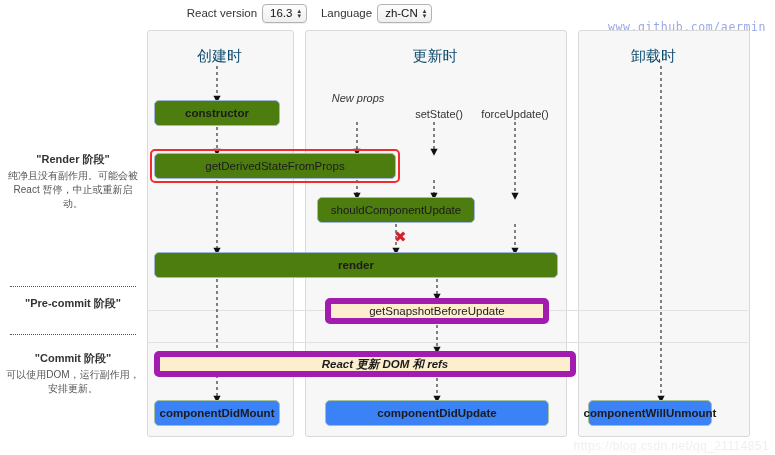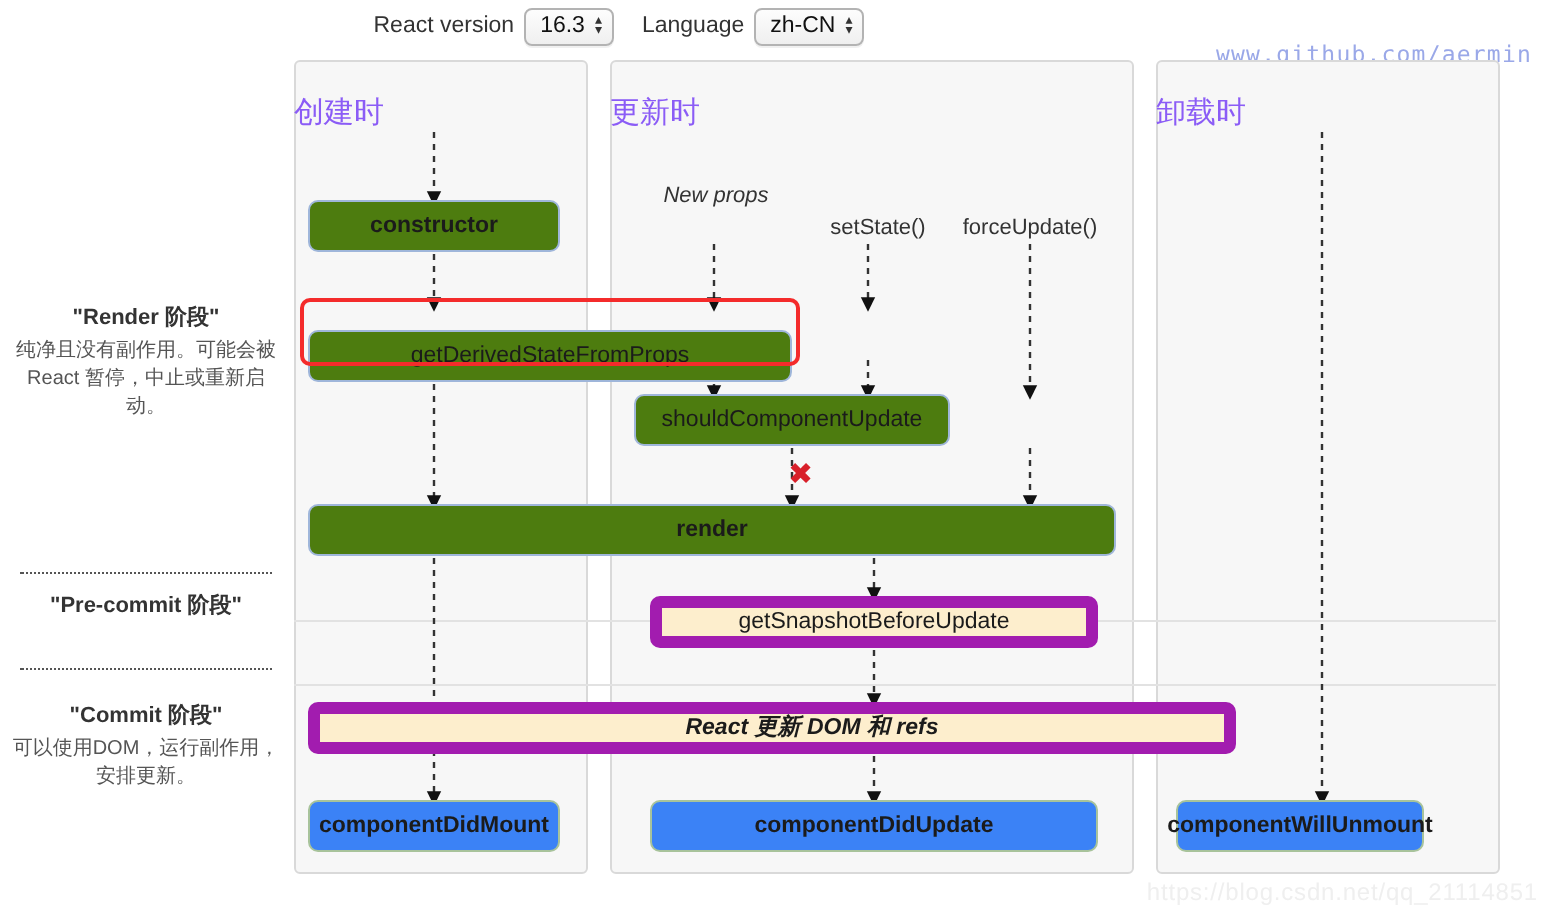--- a/index.html
+++ b/index.html
@@ -109,23 +109,23 @@
   
   .panel {
     position: absolute;
     top: 30px;
     background: #f7f7f7;
     border: 1px solid #d9d9d9;
     border-radius: 3px;
   }
   .panel-head {
     position: absolute;
-    text-align: left;
+    text-align: center;
     font-size: 15px;
-    color: #8b5cf6;
+    color: #0c4a6e;
   }
 
   
   .hrule {
     position: absolute;
     height: 0;
     border-top: 1px solid #e2e2e2;
   }
 
   
@@ -282,29 +282,29 @@
     <line x1="437" y1="325" x2="437" y2="350"></line>
 
     <line x1="437" y1="378" x2="437" y2="399"></line>
 
     <line x1="661" y1="66" x2="661" y2="399"></line>
   </g>
 </svg>
 
 <div class="box blue bold" style="left:154px; top:100px; width:126px;">constructor</div>
 
-<div class="box blue" style="left:154px; top:153px; width:242px;margin-top:12px;">getDerivedStateFromProps</div>
+<div class="box blue" style="left:154px; top:153px; width:242px;">getDerivedStateFromProps</div>
 
 <div class="box blue" style="left:317px; top:197px; width:158px;">shouldComponentUpdate</div>
 
 <div class="box blue bold" style="left:154px; top:252px; width:404px;">render</div>
 
 <div class="box yellow" style="left:325px; top:298px; width:224px;">getSnapshotBeforeUpdate</div>
 
-<div class="box yellow italic bold" style="left:154px; top:351px; width:464px;padding-left:40px;">React 更新 DOM 和 refs</div>
+<div class="box yellow italic bold" style="left:154px; top:351px; width:422px;padding-left:40px;">React 更新 DOM 和 refs</div>
 
 <div class="box green bold" style="left:154px; top:400px; width:126px;">componentDidMount</div>
 
 <div class="box green bold" style="left:325px; top:400px; width:224px;">componentDidUpdate</div>
 
 <div class="box green bold" style="left:588px; top:400px; width:124px;text-align:right;">componentWillUnmount</div>
 
 <div id="red-annot" style="left:150px; top:149px; width:250px; height:34px;"></div>
 <div id="red-x" style="left:394px; top:230px;">✖</div>
 

